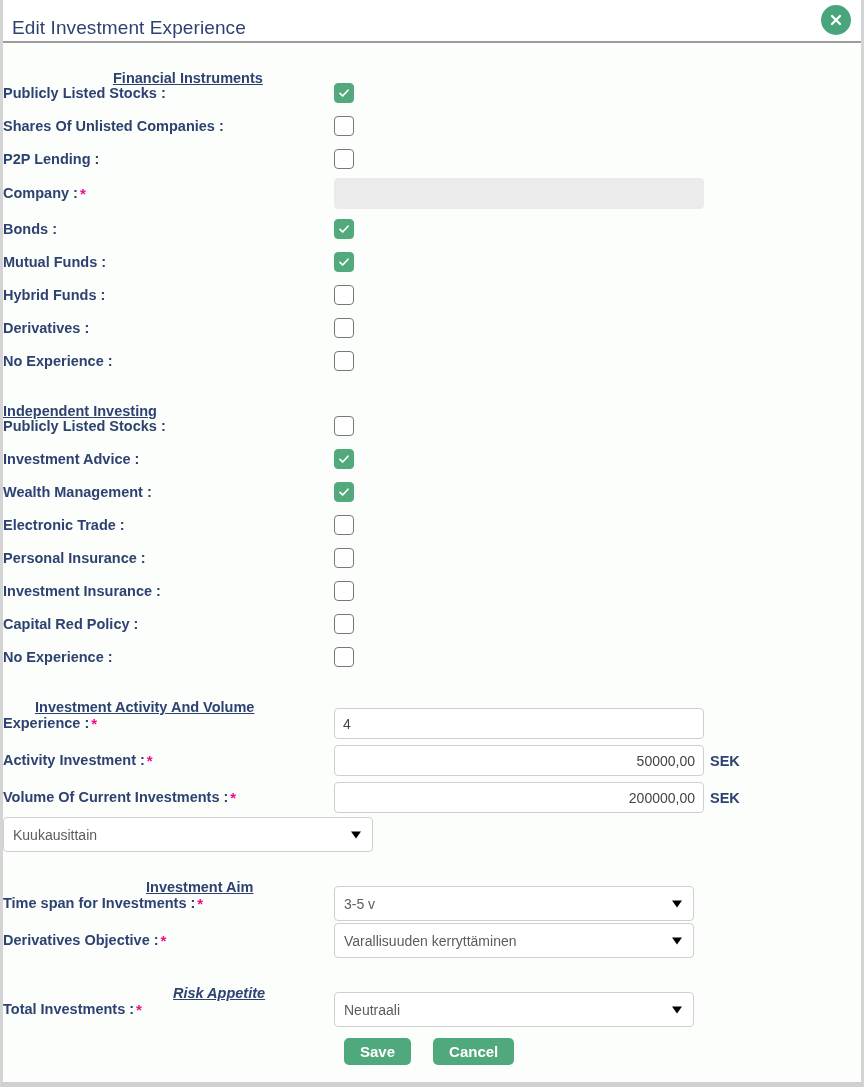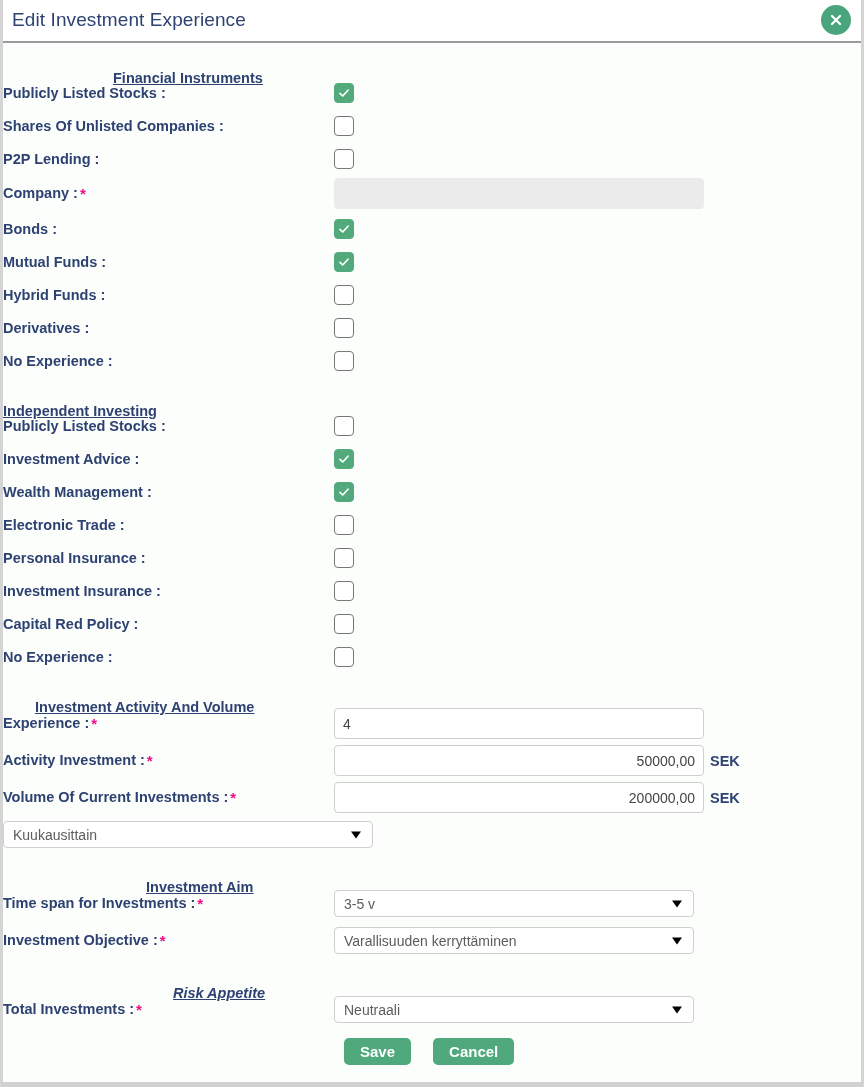--- a/index.html
+++ b/index.html
@@ -24,21 +24,21 @@
   
   .titlebar {
     position: relative;
     height: 41px;
     background: #ffffff;
     border-bottom: 2px solid #9b9b9b;
   }
   .titlebar-title {
     position: absolute;
     left: 9px;
-    top: 9px;
+    top: 17px;
     font-size: 19px;
     color: #2e4272;
     letter-spacing: 0.1px;
     white-space: nowrap;
   }
   .close-btn {
     position: absolute;
     right: 10px;
     top: 5px;
     width: 30px;
@@ -162,21 +162,21 @@
     font-size: 14.5px;
     font-weight: bold;
     color: #2e4272;
     margin-left: 6px;
   }
 
   
   .sel {
     position: relative;
     box-sizing: border-box;
-    height: 27px;
+    height: 35px;
     border: 1px solid #cfcfcf;
     border-radius: 4px;
     background: #ffffff;
     display: flex;
     align-items: center;
     cursor: pointer;
   }
   .sel.w1 { width: 370px; }
   .sel.w2 { width: 360px; }
   .sel-value {
@@ -438,21 +438,21 @@
       <div class="field-col">
         <div class="sel w2">
           <span class="sel-value">3-5 v</span>
           <span class="sel-arrow"></span>
         </div>
       </div>
     </div>
 
     <div class="row tall">
       <div class="label-col">
-        <span>Investment Objective :</span><span class="req">*</span>
+        <span>Derivatives Objective :</span><span class="req">*</span>
       </div>
       <div class="field-col">
         <div class="sel w2">
           <span class="sel-value">Varallisuuden kerryttäminen</span>
           <span class="sel-arrow"></span>
         </div>
       </div>
     </div>
 
     <div class="section-row">

